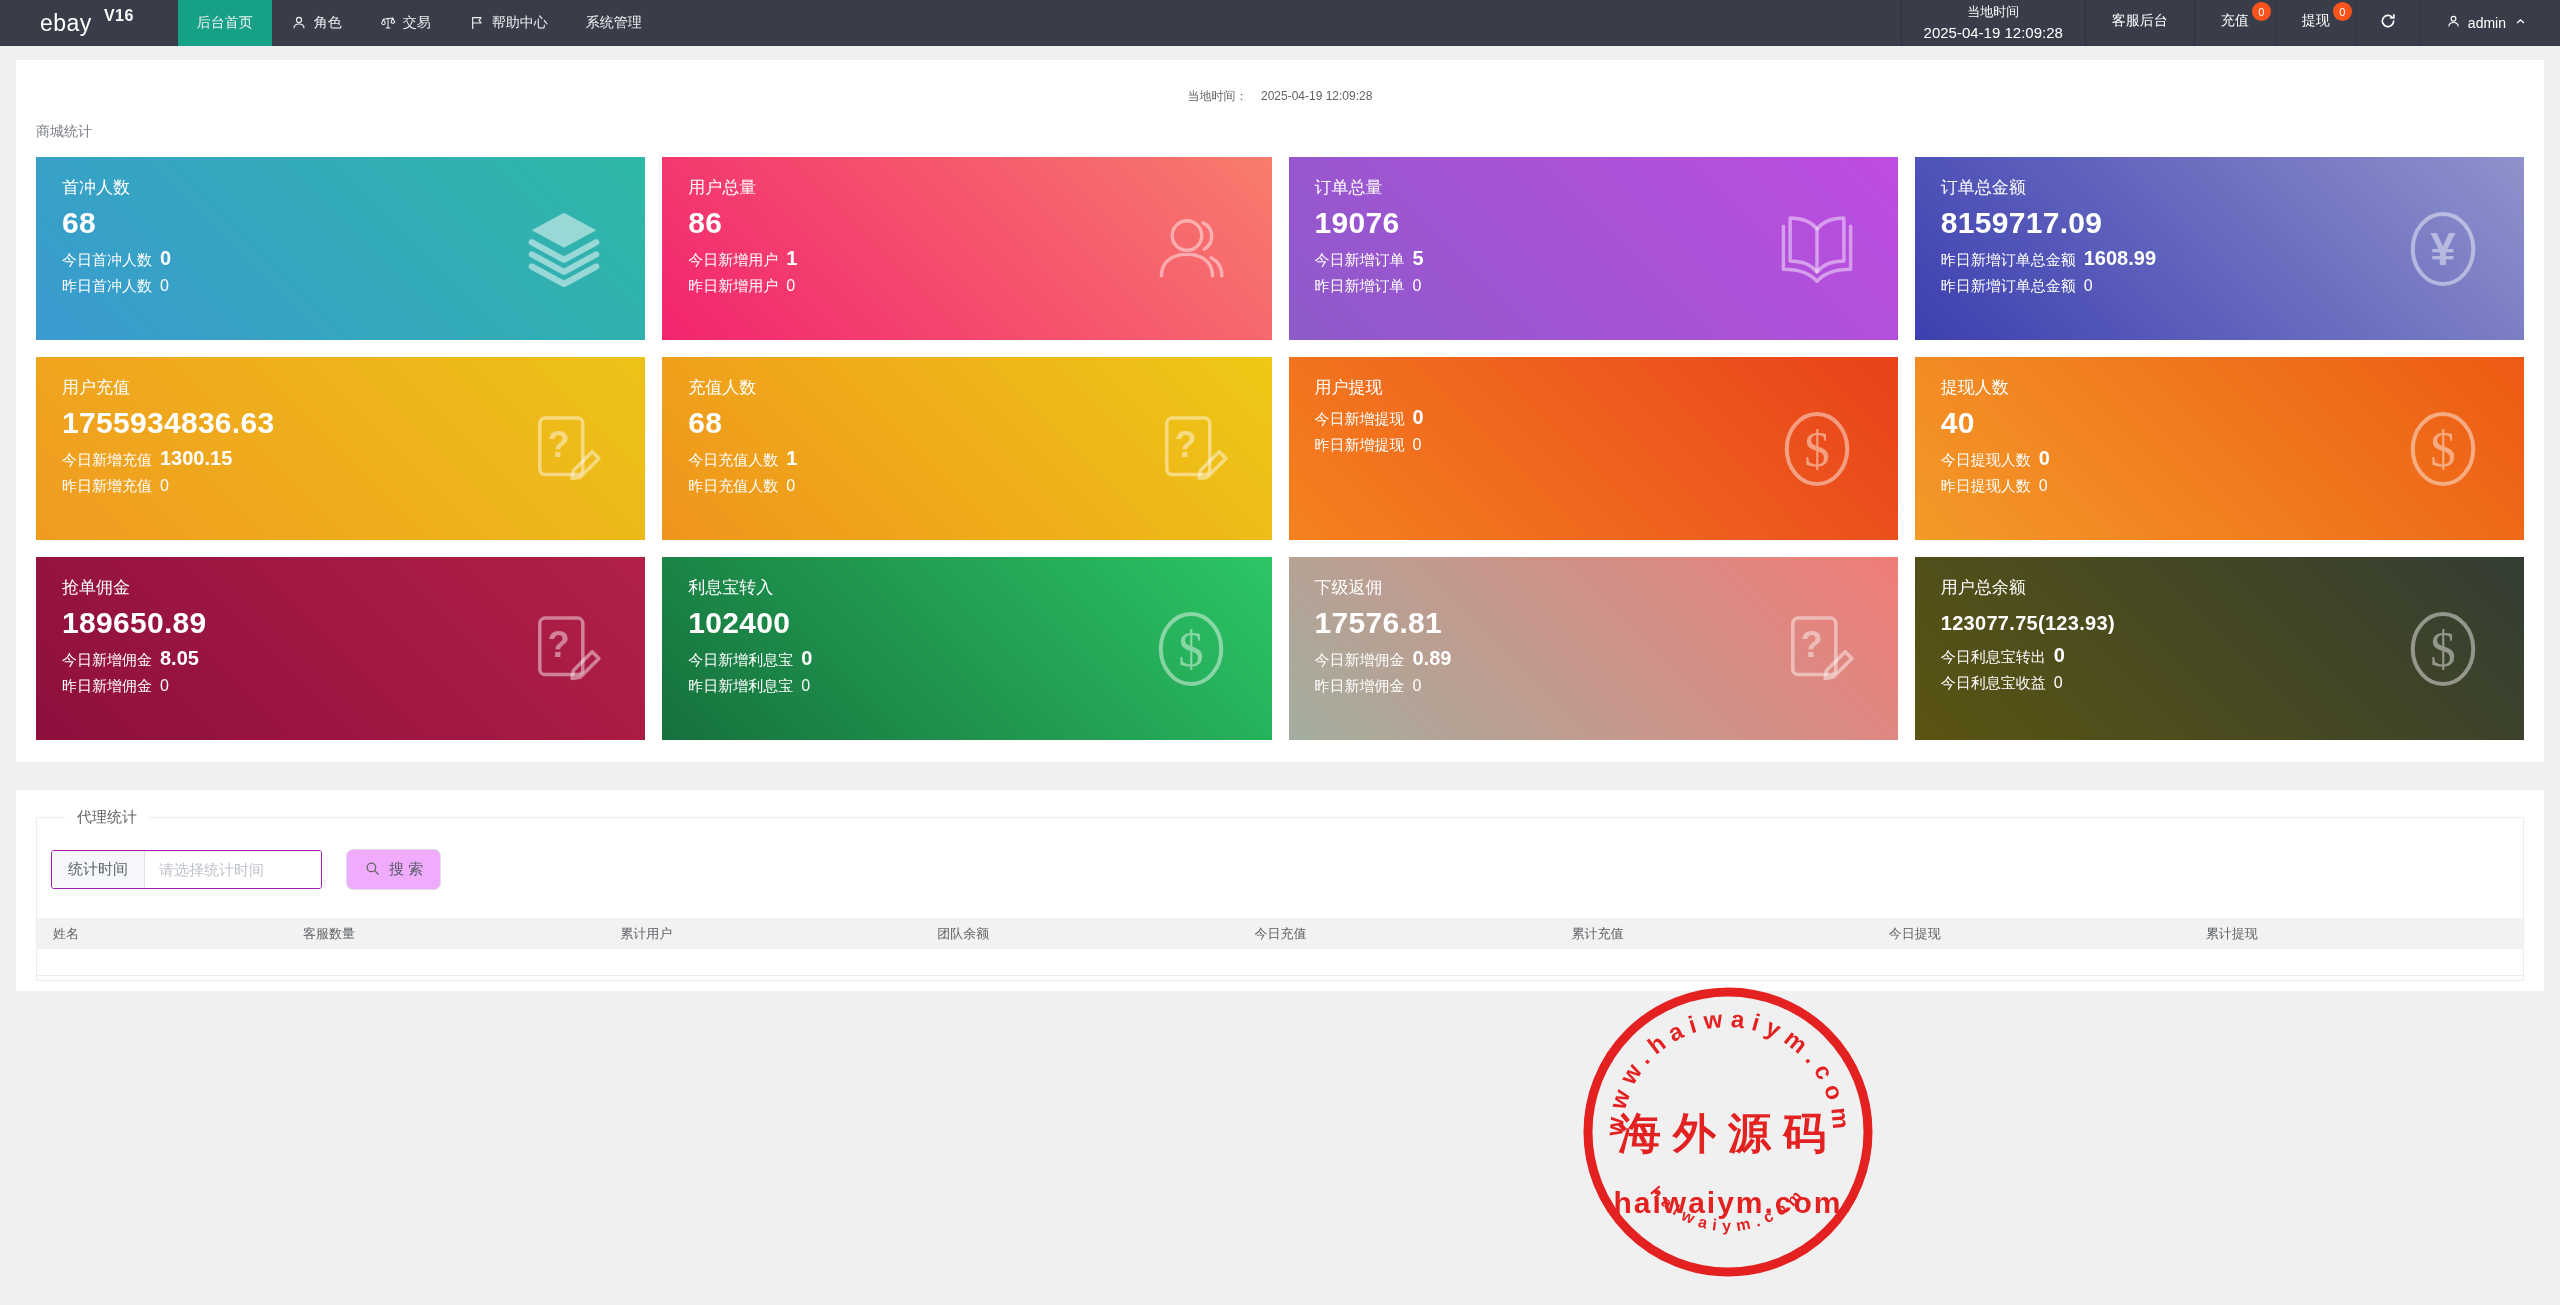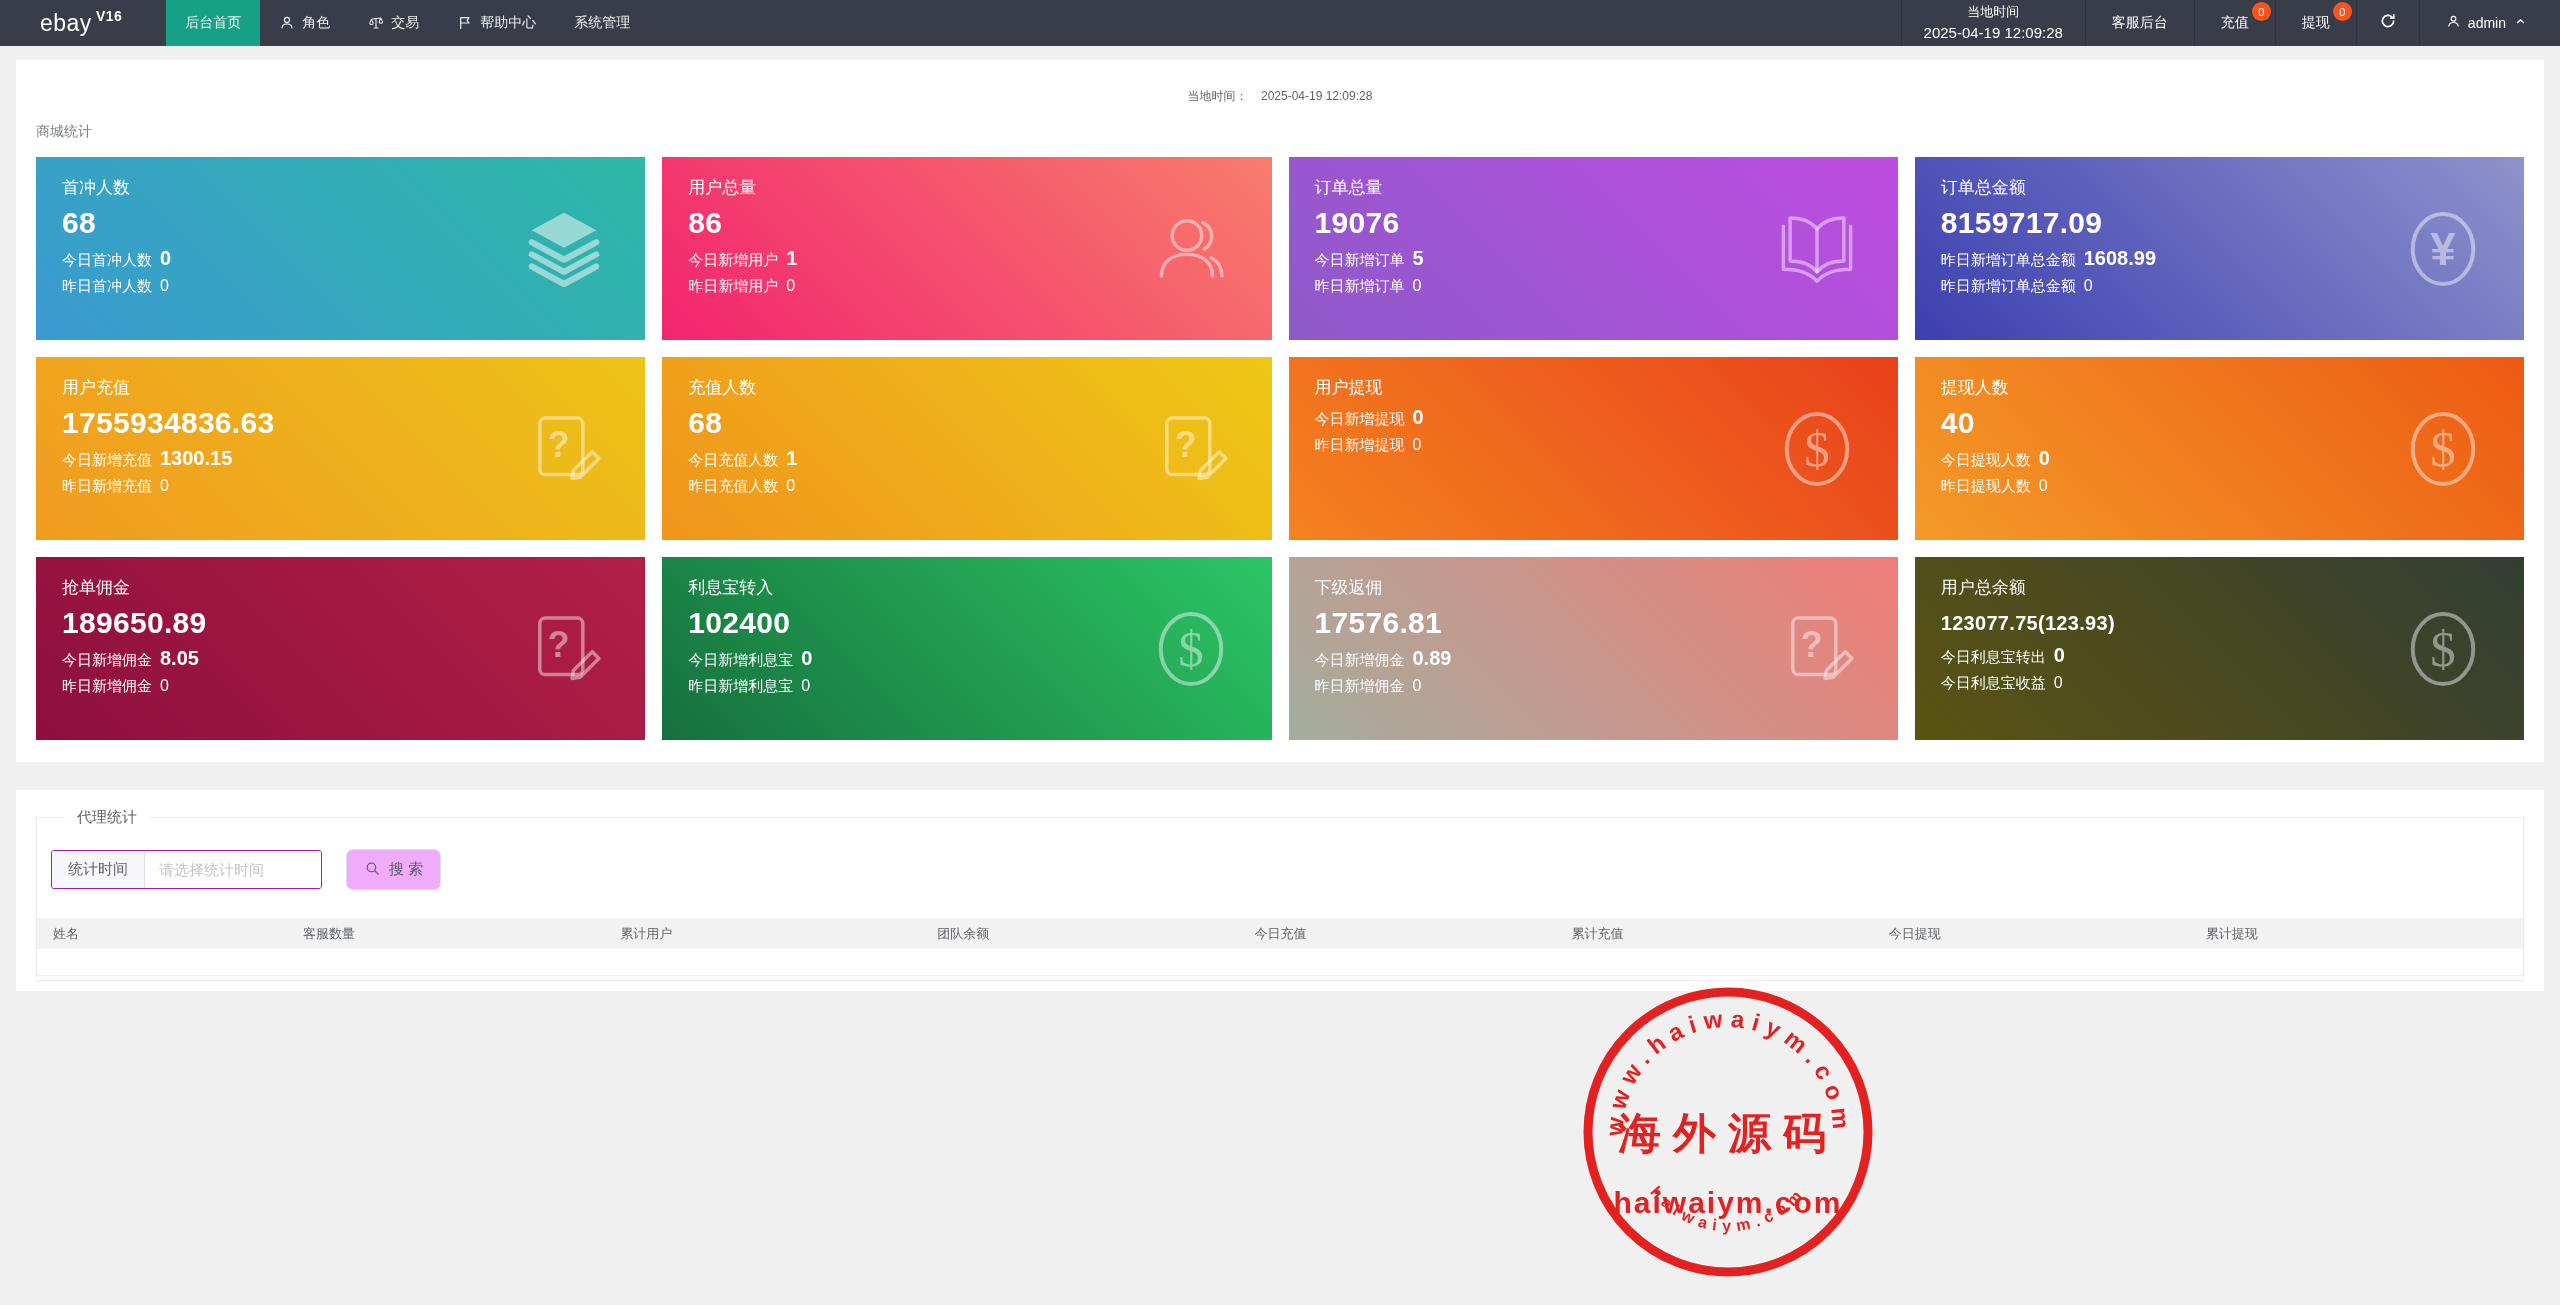--- a/index.html
+++ b/index.html
@@ -14,39 +14,39 @@
 
   
   .navbar {
     height:46px; background:#383d49; color:#fff;
     display:flex; align-items:stretch;
   }
   .logo {
     display:flex; align-items:center; padding:0 44px 0 40px;
     font-size:23px; color:#fff; letter-spacing:.5px;
   }
-  .logo sup { font-size:14px; margin-left:4px; transform:translateY(-7px); font-weight:bold; }
+  .logo sup { font-size:16px; margin-left:12px; transform:translateY(-7px); font-weight:bold; }
   .nav-menu { display:flex; align-items:stretch; }
   .nav-item {
     display:flex; align-items:center; gap:7px; padding:0 19px;
     font-size:14px; color:#eef0f2; cursor:pointer; white-space:nowrap;
   }
   .nav-item.active { background:#16a085; }
   .nav-item .nav-icon { display:flex; }
   .nav-item .nav-icon svg { width:16px; height:16px; }
   .nav-right { margin-left:auto; display:flex; align-items:stretch; }
   .nav-right > div { border-left:1px solid #2d3340; }
   .nav-time {
     display:flex; flex-direction:column; justify-content:center; align-items:center;
     padding:0 22px; line-height:1.45;
   }
   .nav-time .t1 { font-size:13px; }
   .nav-time .t2 { font-size:15px; }
   .nav-link {
-    display:flex; align-items:center; padding:0 26px; font-size:14px;
+    display:flex; padding:12px 26px; font-size:14px;
     position:relative; cursor:pointer;
   }
   .badge {
     position:absolute; top:2px; right:4px;
     background:#fa541c; color:#fff; font-size:11px;
     min-width:19px; height:19px; border-radius:10px;
     display:flex; align-items:center; justify-content:center; padding:0 4px;
   }
   .nav-refresh { display:flex; align-items:center; padding:0 22px; cursor:pointer; }
   .nav-refresh svg { width:18px; height:18px; }

